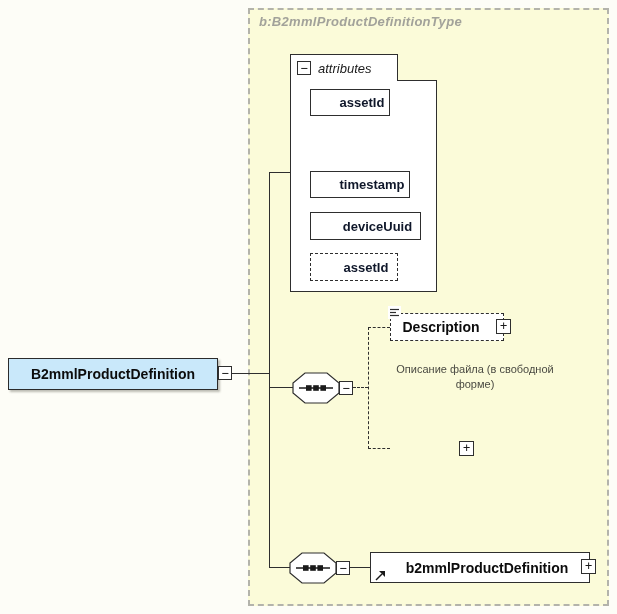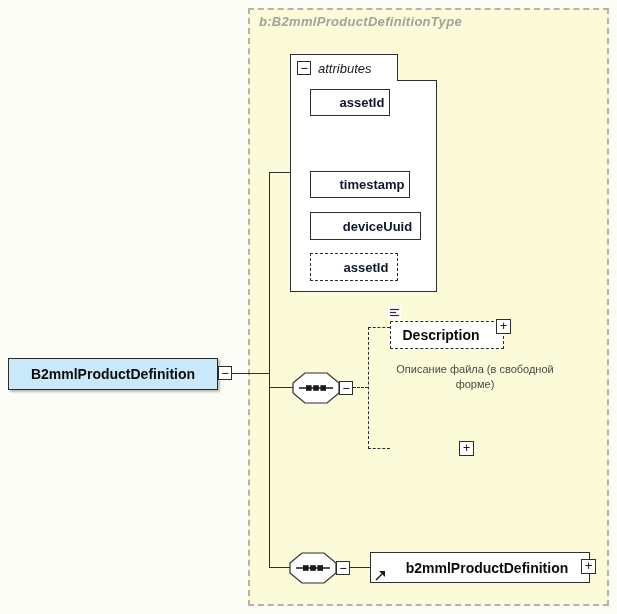--- a/index.html
+++ b/index.html
@@ -123,21 +123,21 @@
     <rect x="21.2" y="13.2" width="5.6" height="5.6" fill="#1a1a1a"></rect>
     <rect x="28.4" y="13.2" width="5.6" height="5.6" fill="#1a1a1a"></rect>
   </svg>
   <div class="toggle abs" style="left:339px; top:381px;">−</div>
 
   <div class="dline-h" style="left:353px; top:387px; width:15px;"></div>
   <div class="dline-v" style="left:368px; top:327px; height:122px;"></div>
   <div class="dline-h" style="left:368px; top:327px; width:22px;"></div>
   <div class="dline-h" style="left:368px; top:448px; width:22px;"></div>
 
-  <div class="ebox dashed" style="left:390px; top:313px; width:114px; height:28px; padding-right:12px;margin-top:8px;">Description</div>
+  <div class="ebox dashed" style="left:390px; top:313px; width:114px; height:28px; padding-right:12px;">Description</div>
   <div class="toggle abs small" style="left:496px; top:319px;">+</div>
   <div class="doc-icon" style="left:388px; top:306px;">
     <svg width="13" height="13" viewBox="0 0 13 13">
       <line x1="2" y1="3.5" x2="11" y2="3.5" stroke="#2e2e2e" stroke-width="1.2"></line>
       <line x1="2" y1="6.5" x2="8" y2="6.5" stroke="#2e2e2e" stroke-width="1.2"></line>
       <line x1="2" y1="9.5" x2="11" y2="9.5" stroke="#2e2e2e" stroke-width="1.2"></line>
     </svg>
   </div>
   <div class="annotation" style="left:385px; top:351px; width:180px;margin-top:11px;">Описание файла (в свободной
 форме)</div>

